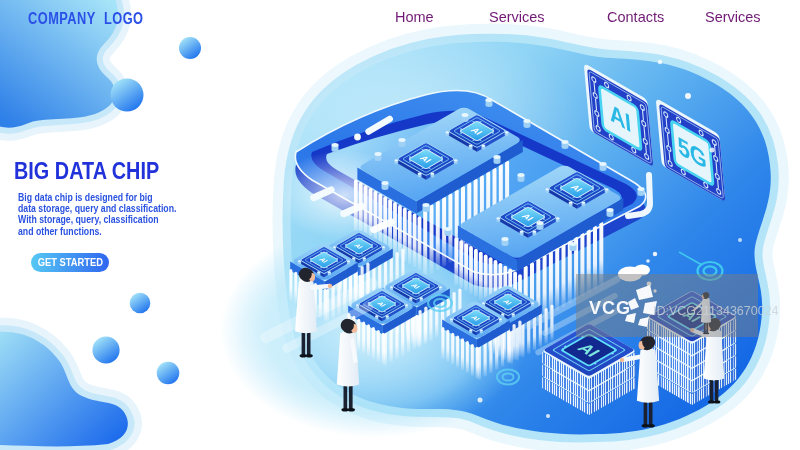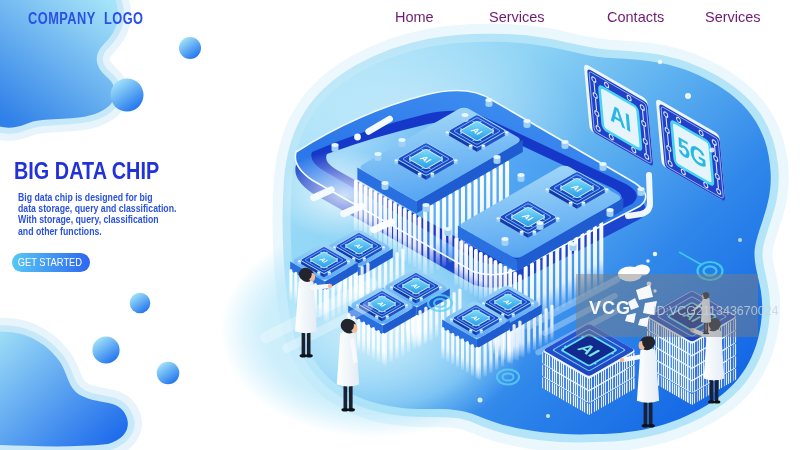--- a/index.html
+++ b/index.html
@@ -1,21 +1,21 @@
 <!DOCTYPE html>
 <html><head><meta charset="utf-8">
 <style>
 html,body{margin:0;padding:0;background:#fff;}
 *{box-sizing:border-box;}
 .page{position:relative;width:800px;height:450px;overflow:hidden;font-family:"Liberation Sans",sans-serif;}
 .logo{position:absolute;left:28px;top:10px;font-size:16px;font-weight:bold;color:#2b50e8;letter-spacing:0.6px;z-index:5;transform:scaleX(0.8);transform-origin:left top;}
 .nav span{position:absolute;top:9px;font-size:14.5px;color:#701a75;z-index:5;}
 .h1{position:absolute;left:14px;top:156.5px;font-size:24.5px;font-weight:bold;color:#2132da;z-index:5;transform:scaleX(0.81);transform-origin:left top;white-space:nowrap;}
 .para{position:absolute;left:18px;top:192px;font-size:10.5px;font-weight:bold;color:#2a52e0;line-height:11.2px;z-index:5;transform:scaleX(0.83);transform-origin:left top;white-space:nowrap;}
-.btn{position:absolute;left:12px;top:253px;width:78px;height:19px;border-radius:10px;background:linear-gradient(90deg,#56c8f4,#2f66f0);color:#fff;font-size:11px;font-weight:normal;text-align:left;line-height:19px;z-index:5;}
+.btn{position:absolute;left:31px;top:253px;width:78px;height:19px;border-radius:10px;background:linear-gradient(90deg,#56c8f4,#2f66f0);color:#fff;font-size:11px;font-weight:bold;text-align:right;line-height:19px;z-index:5;}
 .btn span{display:inline-block;transform:scaleX(0.85);transform-origin:center;}
 svg{position:absolute;left:0;top:0;}
 </style></head>
 <body>
 <div class="page">
 <svg width="800" height="450" viewBox="0 0 800 450">
 <defs>
 <linearGradient id="gBlob" x1="0%" y1="0%" x2="100%" y2="85%">
  <stop offset="0" stop-color="#b8eafb"></stop>
           <stop offset="0.3" stop-color="#8fd4f5"></stop>

